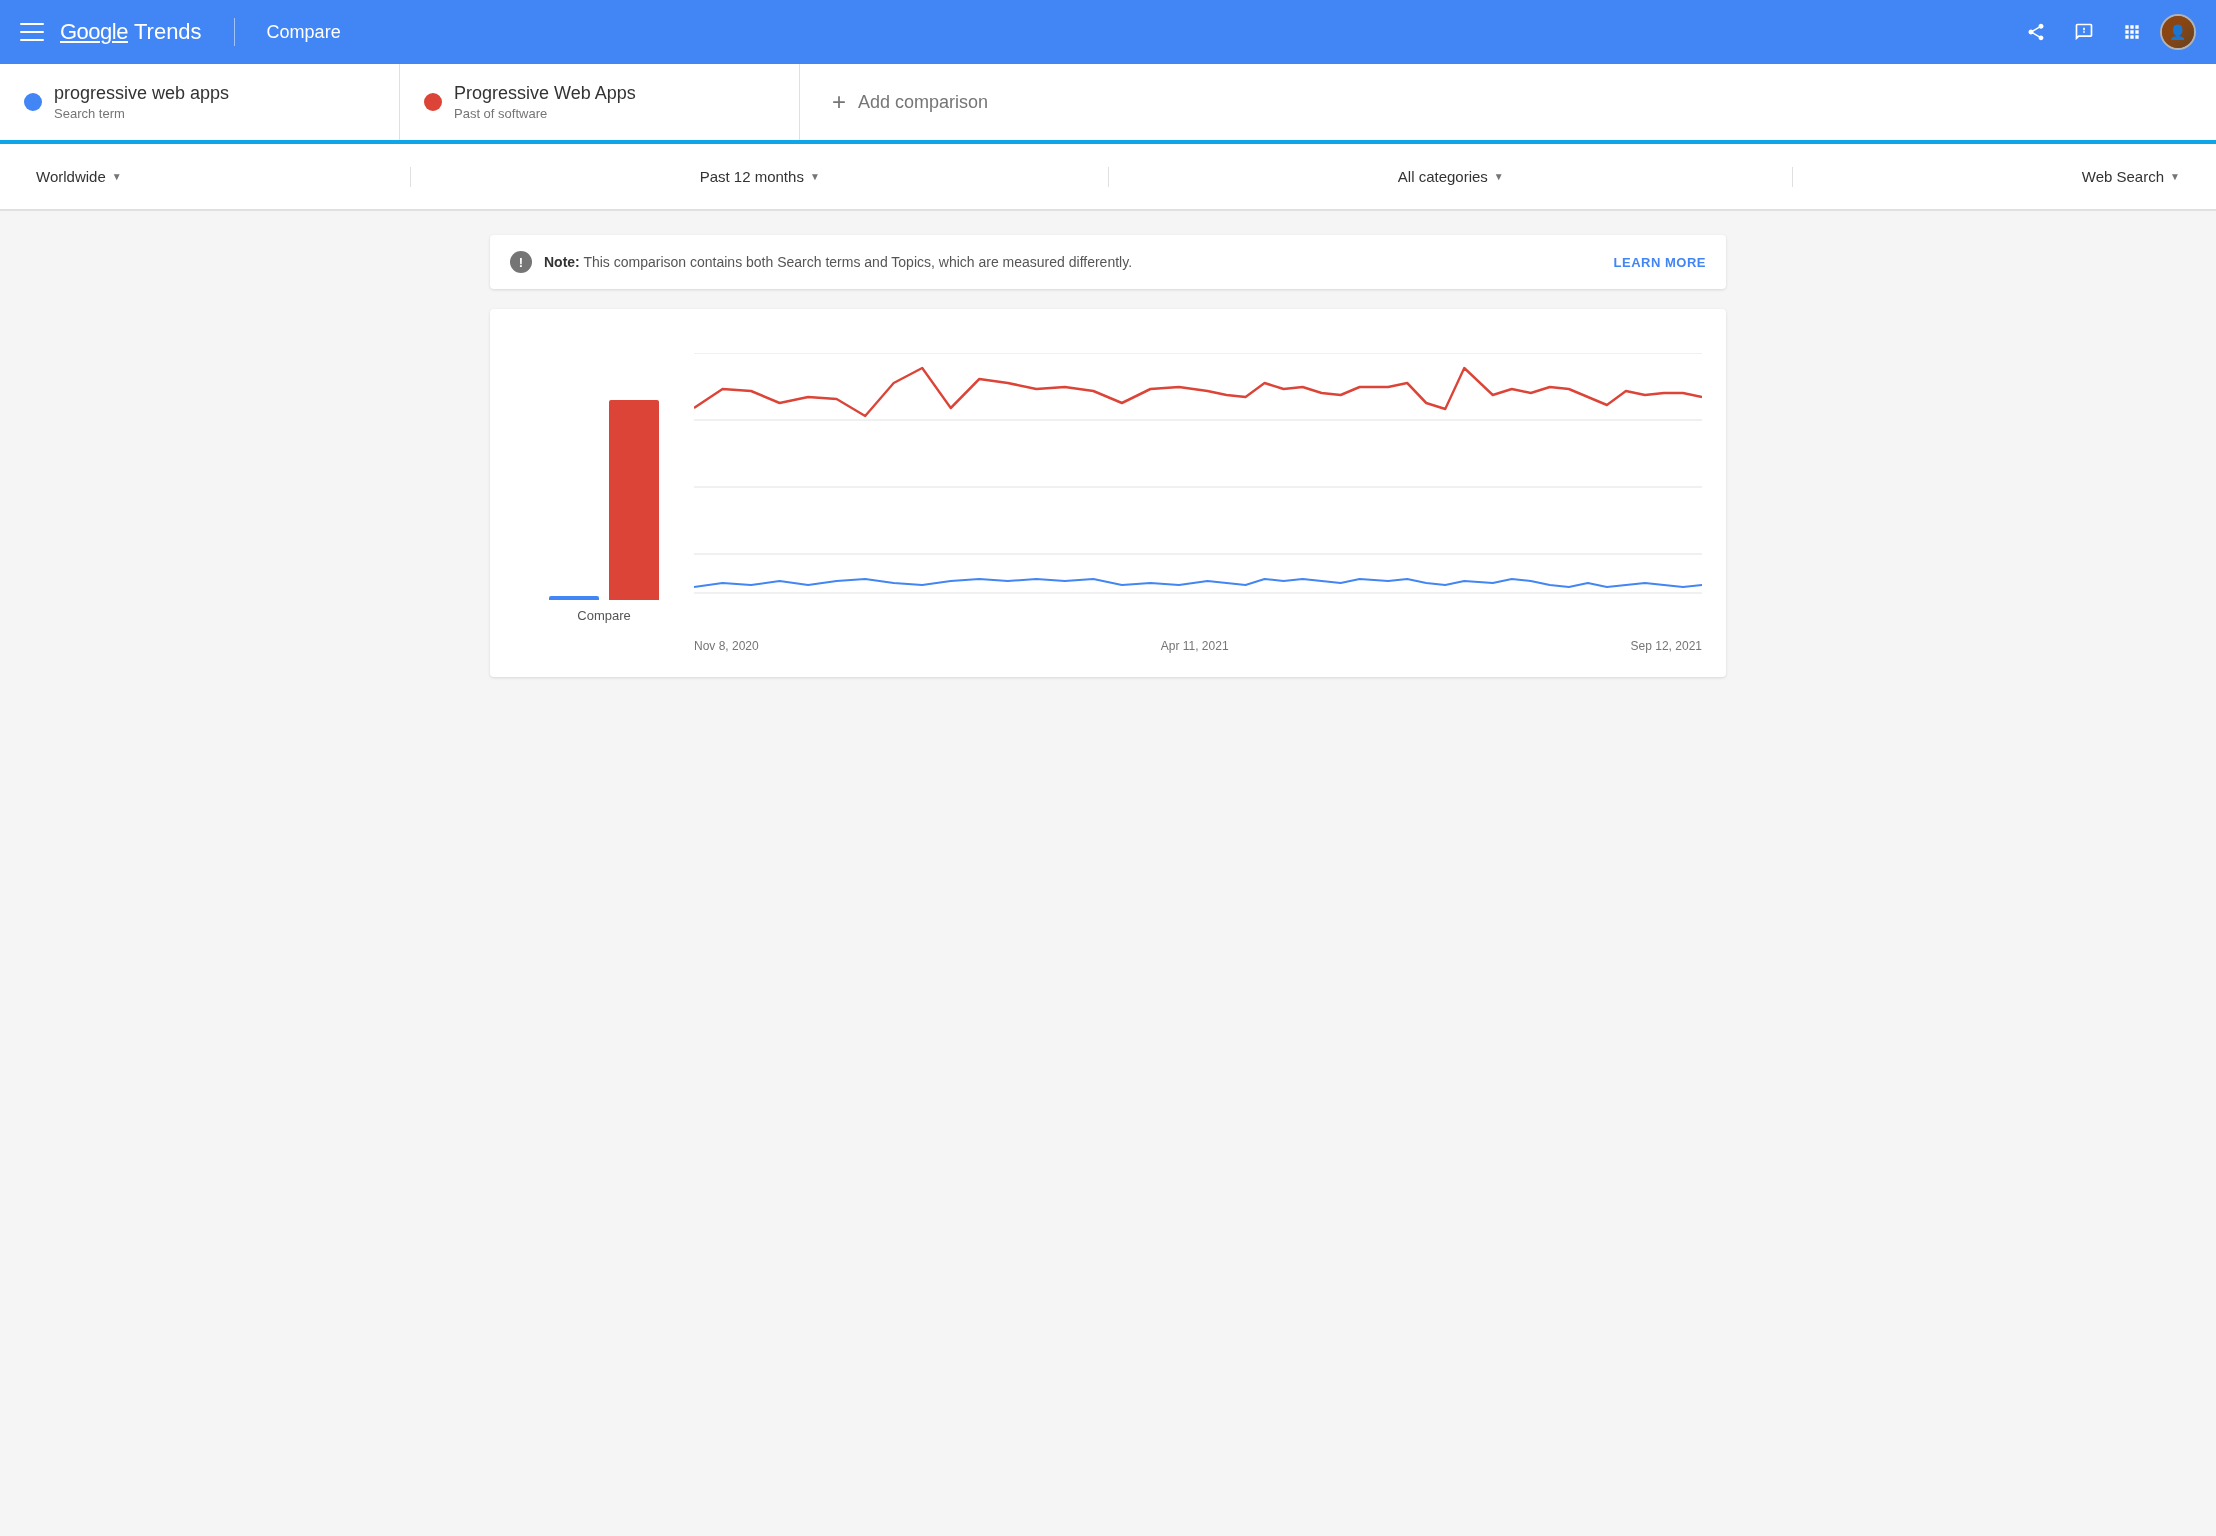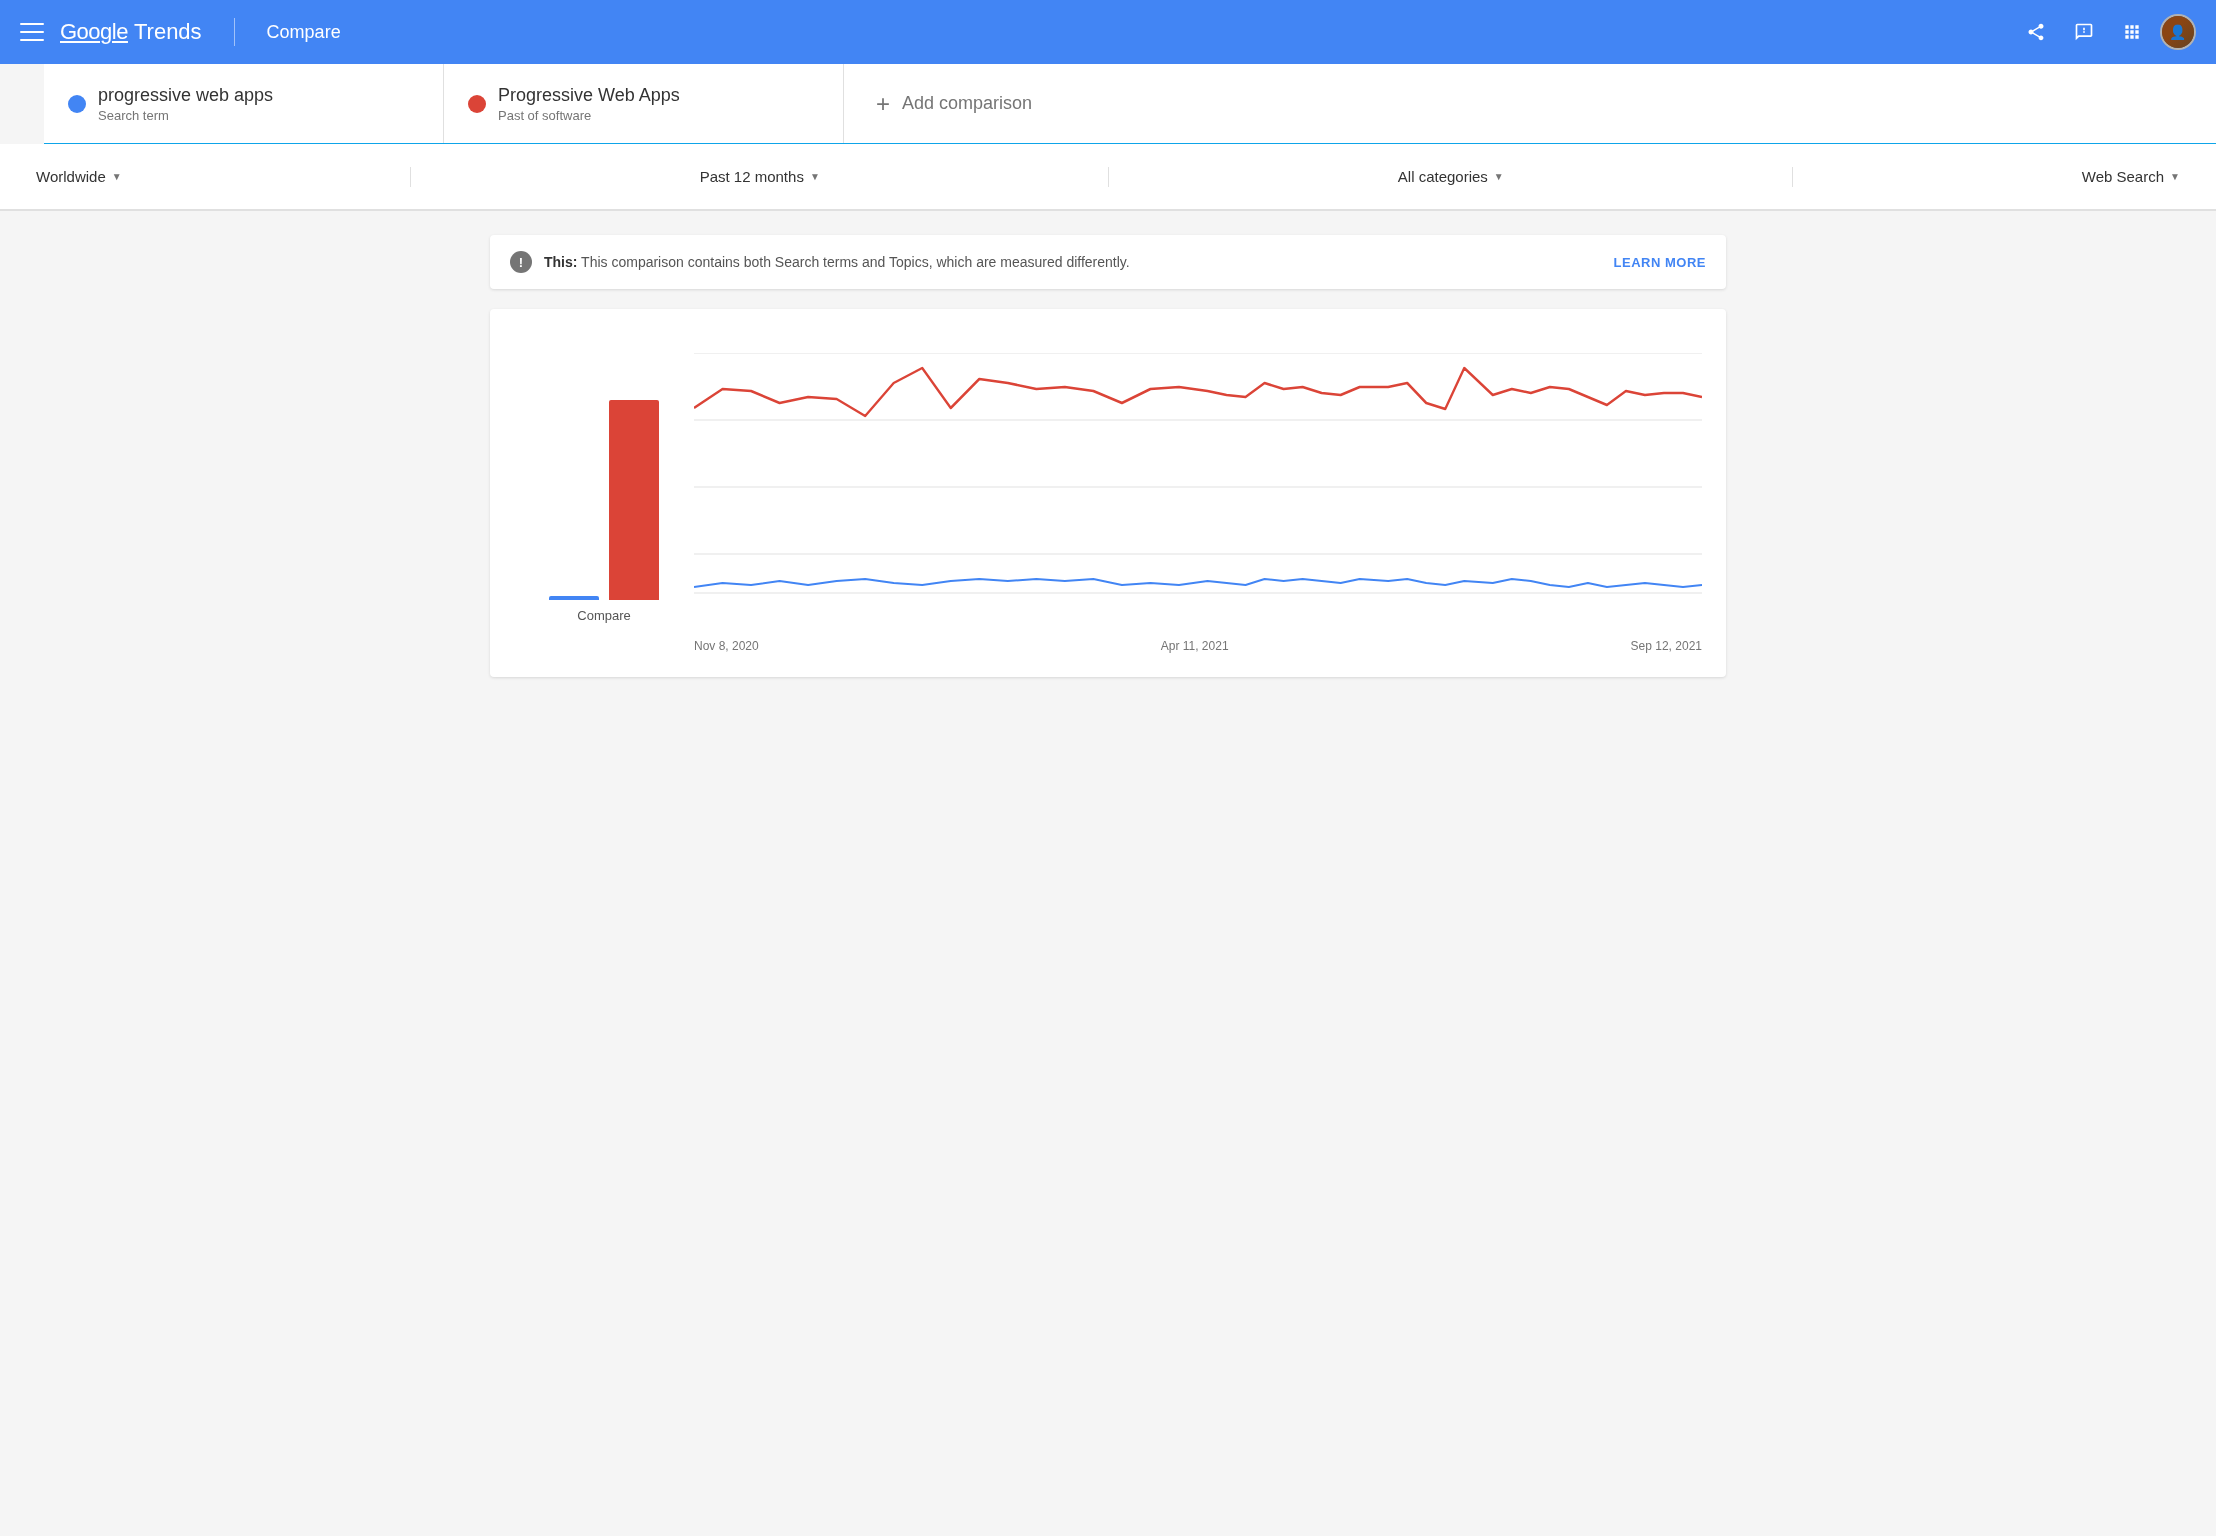--- a/index.html
+++ b/index.html
@@ -98,23 +98,22 @@
       justify-content: center;
       font-size: 14px;
       color: white;
     }
 
     
     .chips-row {
       background: white;
       display: flex;
       align-items: stretch;
-      border-bottom: 1px solid #0ea5e9;
+      border-bottom: 4px solid #0ea5e9;
       min-height: 80px;
-      margin-left: 44px;
     }
     .chip-item {
       padding: 16px 24px;
       display: flex;
       align-items: center;
       gap: 12px;
       border-right: 1px solid #e0e0e0;
       flex: 1;
       max-width: 400px;
       cursor: pointer;
@@ -439,21 +438,21 @@
     <span class="filter-caret">▼</span>
   </button>
 </div>
 
 <div class="main-content">
 
   <div class="note-banner">
     <div class="note-left">
       <div class="note-icon">!</div>
       <span class="note-text">
-        <strong>This:</strong>
+        <strong>Note:</strong>
         <span> This comparison contains both Search terms and Topics, which are measured differently.</span>
       </span>
     </div>
     <span class="note-learn">LEARN MORE</span>
   </div>
 
   <div class="chart-card">
 
     <div class="chart-area">
 

